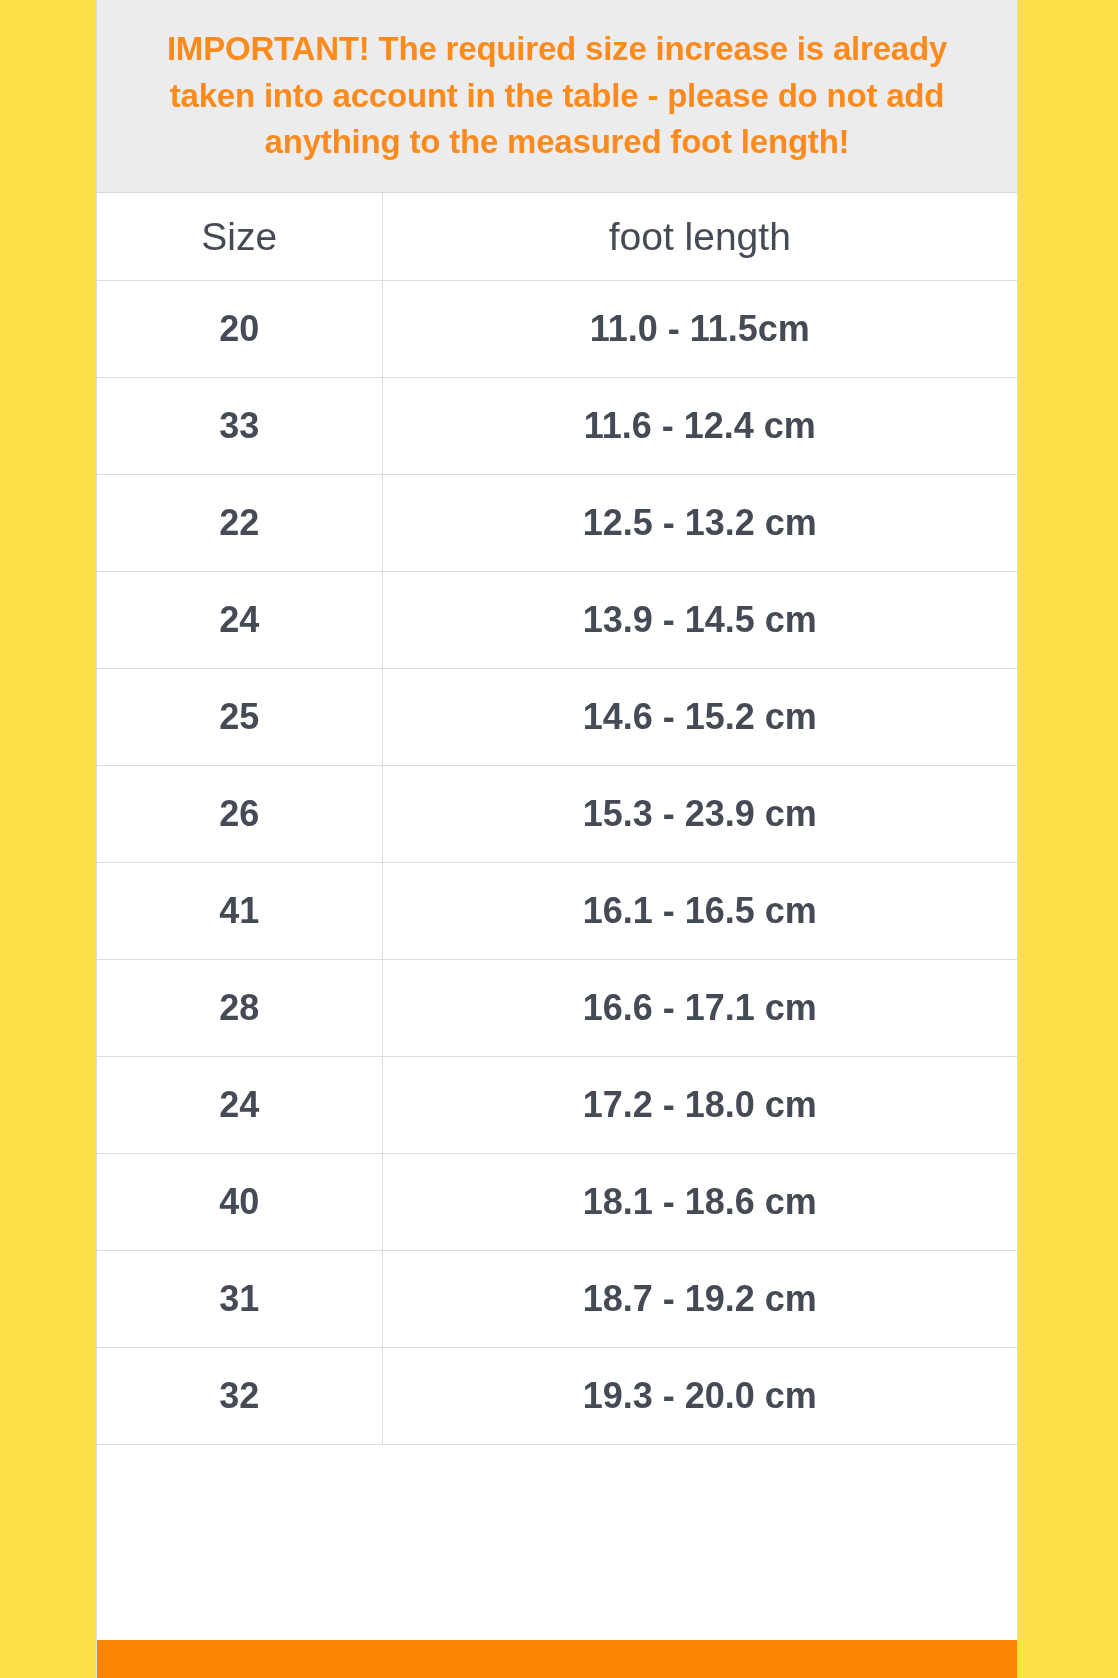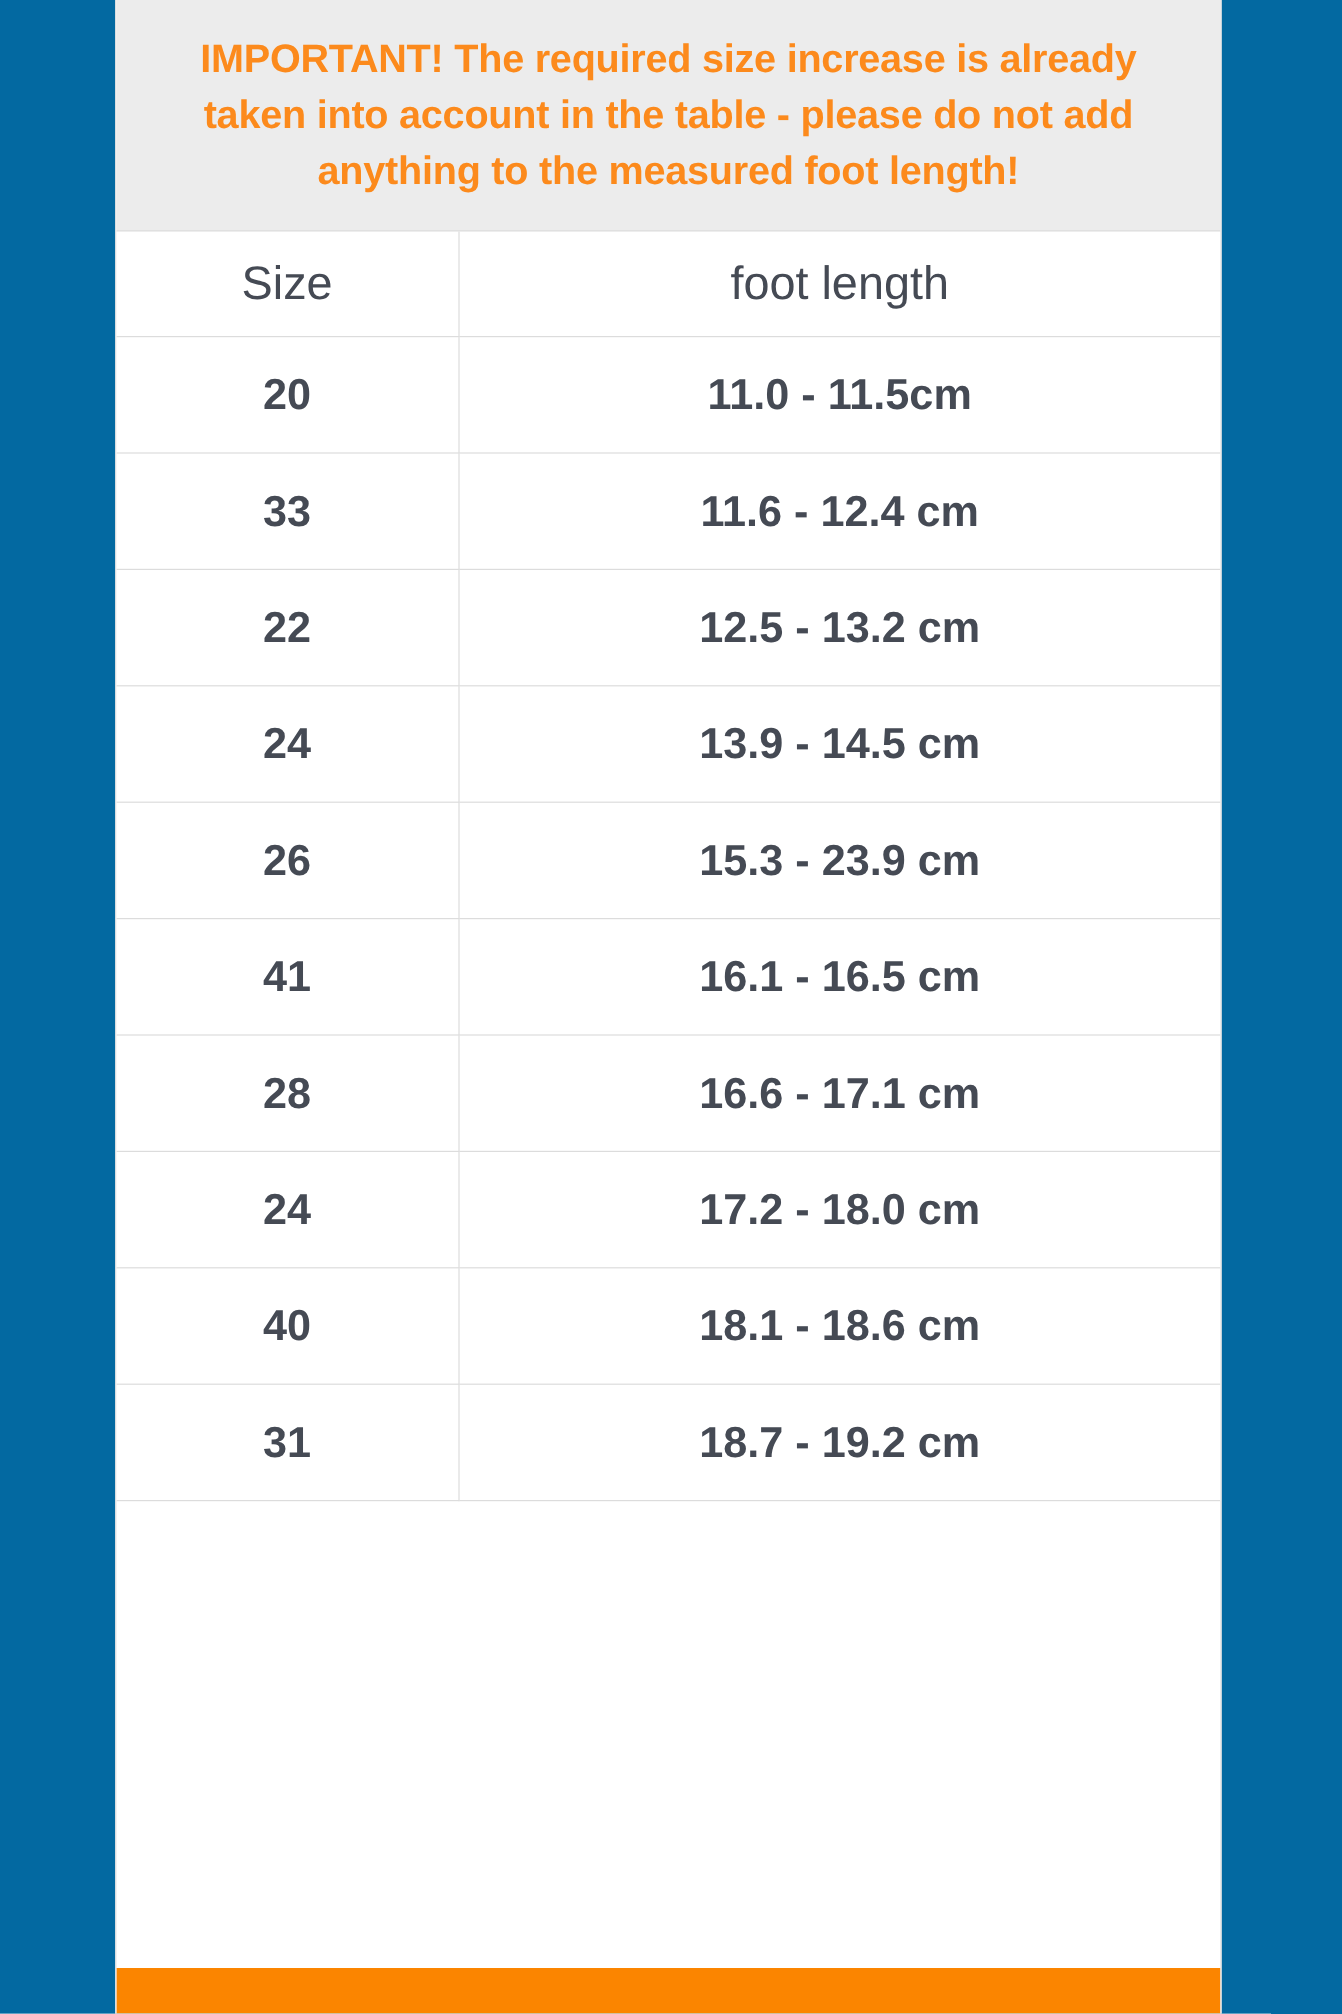--- a/index.html
+++ b/index.html
@@ -11,21 +11,21 @@
     height: 1678px;
     background: #f2f2f2;
     font-family: "Liberation Sans", sans-serif;
     overflow: hidden;
   }
 
   .page {
     position: relative;
     width: 1118px;
     height: 1678px;
-    background: #0369a1;
+    background: #fde047;
     box-sizing: border-box;
   }
 
   
   .card {
     position: absolute;
     left: 96px;
     top: 0;
     width: 922px;
     height: 1678px;
@@ -132,20 +132,24 @@
           </tr>
           <tr>
             <td class="c-size">22</td>
             <td class="c-len">12.5 - 13.2 cm</td>
           </tr>
           <tr>
             <td class="c-size">24</td>
             <td class="c-len">13.9 - 14.5 cm</td>
           </tr>
           <tr>
+            <td class="c-size">25</td>
+            <td class="c-len">14.6 - 15.2 cm</td>
+          </tr>
+          <tr>
             <td class="c-size">26</td>
             <td class="c-len">15.3 - 23.9 cm</td>
           </tr>
           <tr>
             <td class="c-size">41</td>
             <td class="c-len">16.1 - 16.5 cm</td>
           </tr>
           <tr>
             <td class="c-size">28</td>
             <td class="c-len">16.6 - 17.1 cm</td>
@@ -155,18 +159,22 @@
             <td class="c-len">17.2 - 18.0 cm</td>
           </tr>
           <tr>
             <td class="c-size">40</td>
             <td class="c-len">18.1 - 18.6 cm</td>
           </tr>
           <tr>
             <td class="c-size">31</td>
             <td class="c-len">18.7 - 19.2 cm</td>
           </tr>
+          <tr>
+            <td class="c-size">32</td>
+            <td class="c-len">19.3 - 20.0 cm</td>
+          </tr>
         </tbody>
     </table>
 
     <div class="bottom-bar"></div>
   </div>
 </div>
 
 </body></html>

